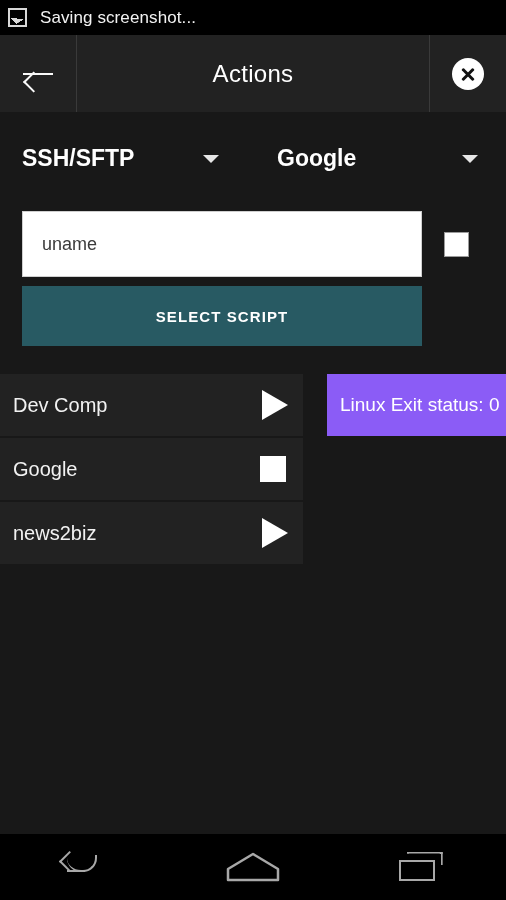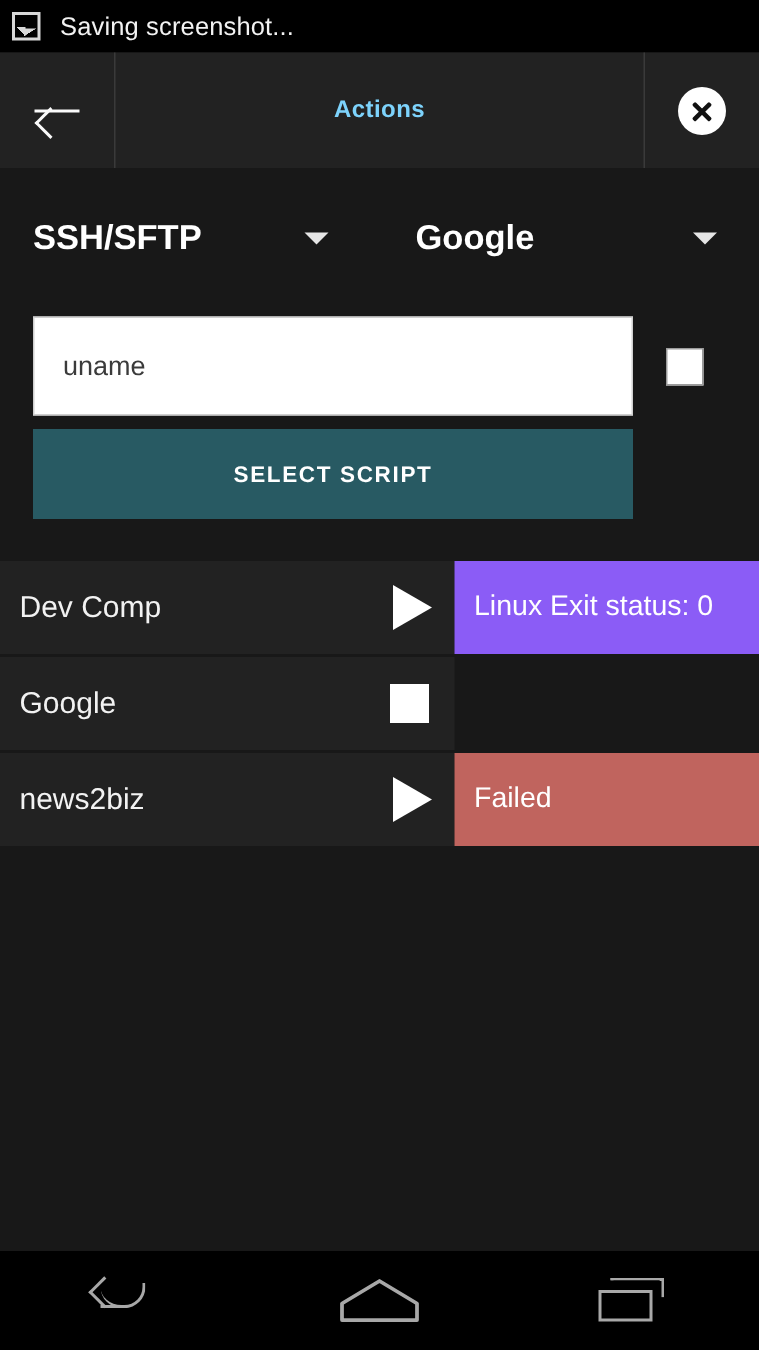--- a/index.html
+++ b/index.html
@@ -96,23 +96,23 @@
   }
   #title-cell {
     flex: 1;
     display: flex;
     align-items: center;
     justify-content: center;
     border-right: 1px solid #3a3a3a;
     box-sizing: border-box;
   }
   #action-title {
-    color: #7dd3fc;
-    font-size: 16px;
-    font-weight: bold;
+    color: #ffffff;
+    font-size: 24px;
+    font-weight: normal;
     letter-spacing: 0.3px;
   }
   #close-cell {
     width: 76px;
     display: flex;
     align-items: center;
     justify-content: center;
   }
   .close-circle {
     width: 32px; height: 32px;
@@ -214,20 +214,21 @@
   #host-list {
     position: absolute;
     left: 0; top: 374px;
     width: 506px;
   }
   .host-row {
     display: flex;
     align-items: stretch;
     height: 62px;
     margin-bottom: 2px;
+    gap: 24px;
   }
   .host-main {
     width: 303px;
     background: #222222;
     display: flex;
     align-items: center;
     padding-left: 13px;
     box-sizing: border-box;
   }
   .host-name {
@@ -396,23 +397,20 @@
         <span class="host-name">Google</span>
         <span class="stop-icon"></span>
       </div>
     </div>
 
     <div class="host-row">
       <div class="host-main">
         <span class="host-name">news2biz</span>
         <span class="play-icon"></span>
       </div>
-      <div class="host-status" style="background: rgb(192, 100, 94);">
-        <span class="host-status-text">Failed</span>
-      </div>
     </div>
 
   </div>
 
   <div id="nav-bar">
     <div class="nav-cell">
       <div class="nav-back">
         <div class="nav-back-tail"></div>
       </div>
     </div>

